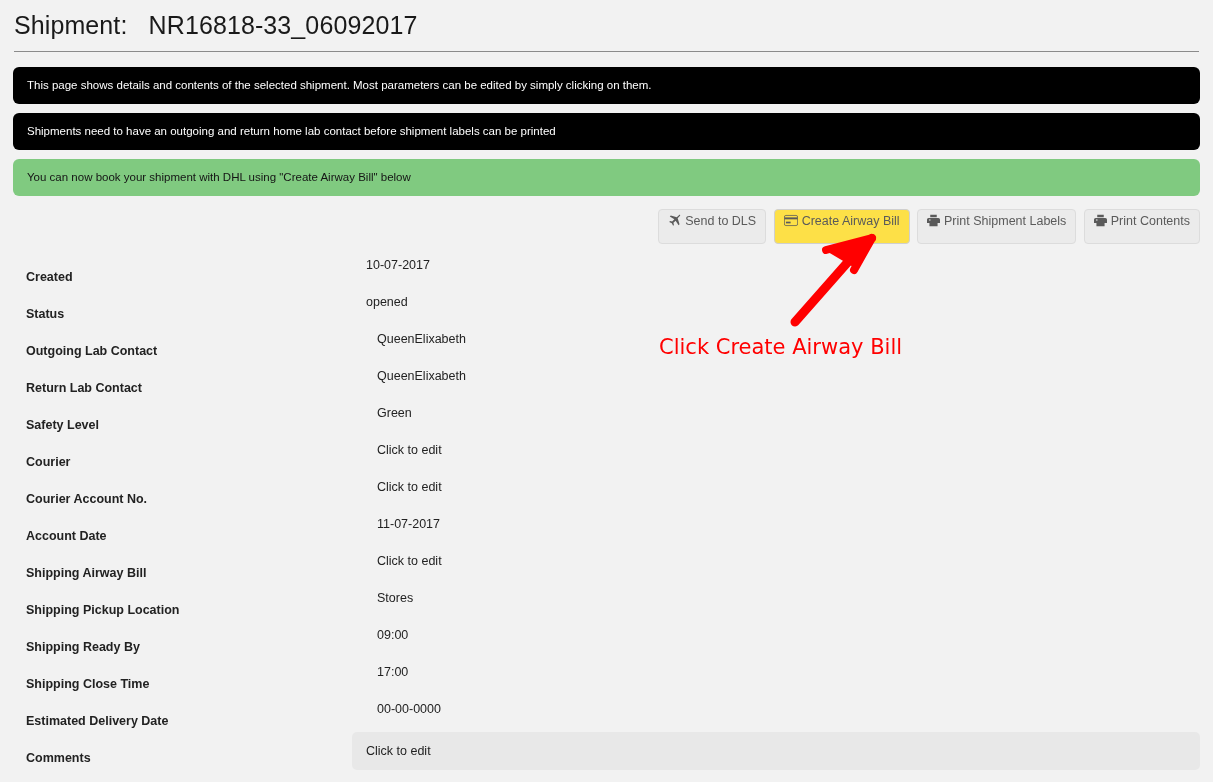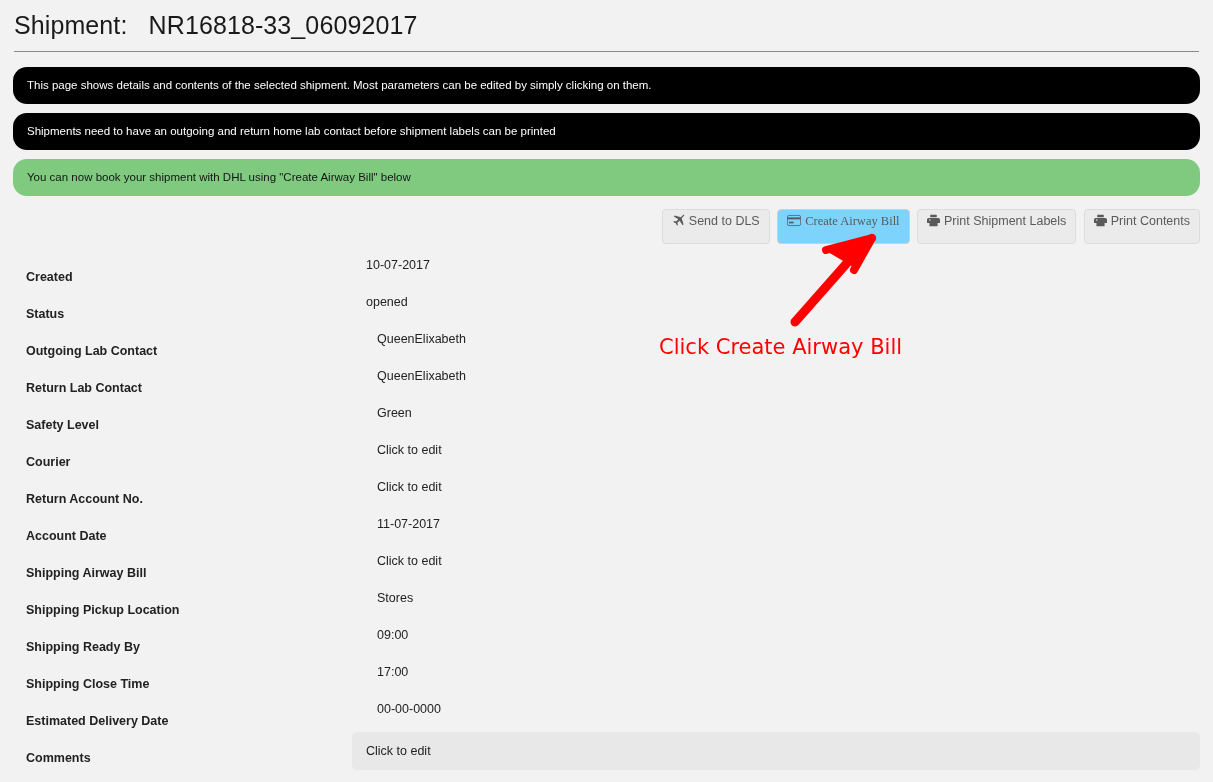--- a/index.html
+++ b/index.html
@@ -37,21 +37,21 @@
     font-size: 0;
     line-height: 0;
   }
 
   
   .alerts {
     margin-top: 15px;
     padding: 0 13px;
   }
   .alert {
-    border-radius: 14px;
+    border-radius: 6px;
     padding: 10px 14px;
     font-size: 11.5px;
     line-height: 16px;
     margin-bottom: 9px;
     box-sizing: border-box;
     height: 37px;
   }
   .alert-dark {
     background: #000000;
     color: #ffffff;
@@ -77,23 +77,22 @@
     color: #5a5a5a;
     font-size: 12.5px;
     line-height: 14px;
     padding: 4px 9px 5px 9px;
     margin-left: 3px;
     cursor: pointer;
     box-sizing: border-box;
     height: 35px;
   }
   .btn.is-hover {
-    background: #7dd3fc;
+    background: #fde047;
     border-color: #cfcfcf;
-    font-family: Liberation Serif, serif;
   }
   .btn .bicon {
     display: inline-block;
     vertical-align: -2px;
     margin-right: 4px;
   }
   .btn .bicon svg { display: block; }
 
   
   .details {
@@ -250,21 +249,21 @@
     <div class="dlabel">Safety Level</div>
     <div class="dvalue editable">Green</div>
   </div>
 
   <div class="drow">
     <div class="dlabel">Courier</div>
     <div class="dvalue editable">Click to edit</div>
   </div>
 
   <div class="drow">
-    <div class="dlabel">Return Account No.</div>
+    <div class="dlabel">Courier Account No.</div>
     <div class="dvalue editable">Click to edit</div>
   </div>
 
   <div class="drow">
     <div class="dlabel">Account Date</div>
     <div class="dvalue editable">11-07-2017</div>
   </div>
 
   <div class="drow">
     <div class="dlabel">Shipping Airway Bill</div>

